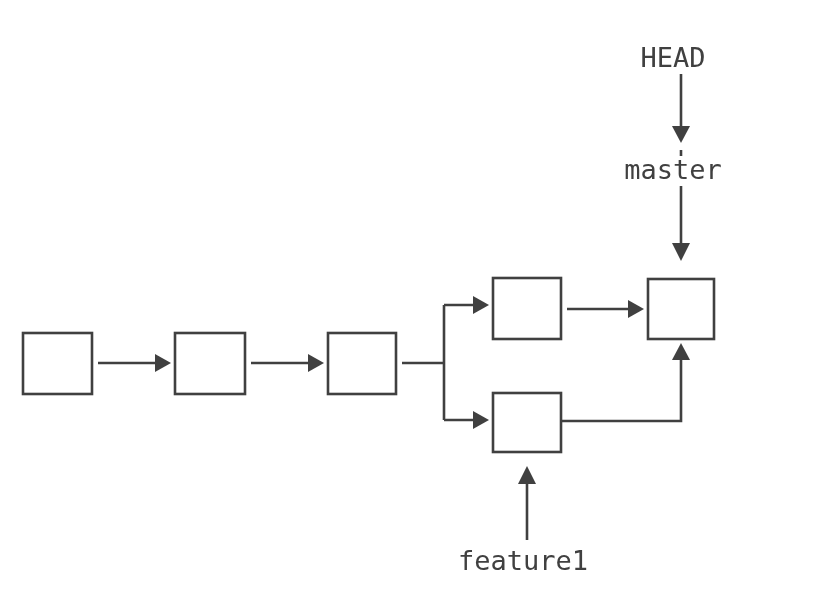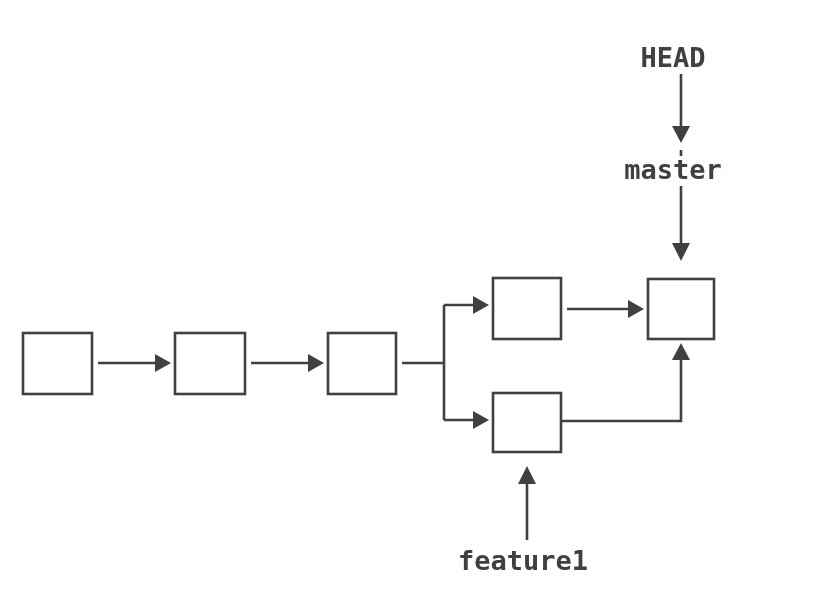--- a/index.html
+++ b/index.html
@@ -11,21 +11,20 @@
     width: 821px;
     height: 607px;
     font-family: "DejaVu Sans Mono", "Liberation Mono", monospace;
     overflow: hidden;
   }
   #diagram-root {
     position: relative;
     width: 749px;
     height: 607px;
     background: #ffffff;
-    font-weight: bold;
   }
   #git-graph-svg {
     position: absolute;
     top: 0;
     left: 0;
     width: 821px;
     height: 607px;
     display: block;
   }
   .commit-node {

